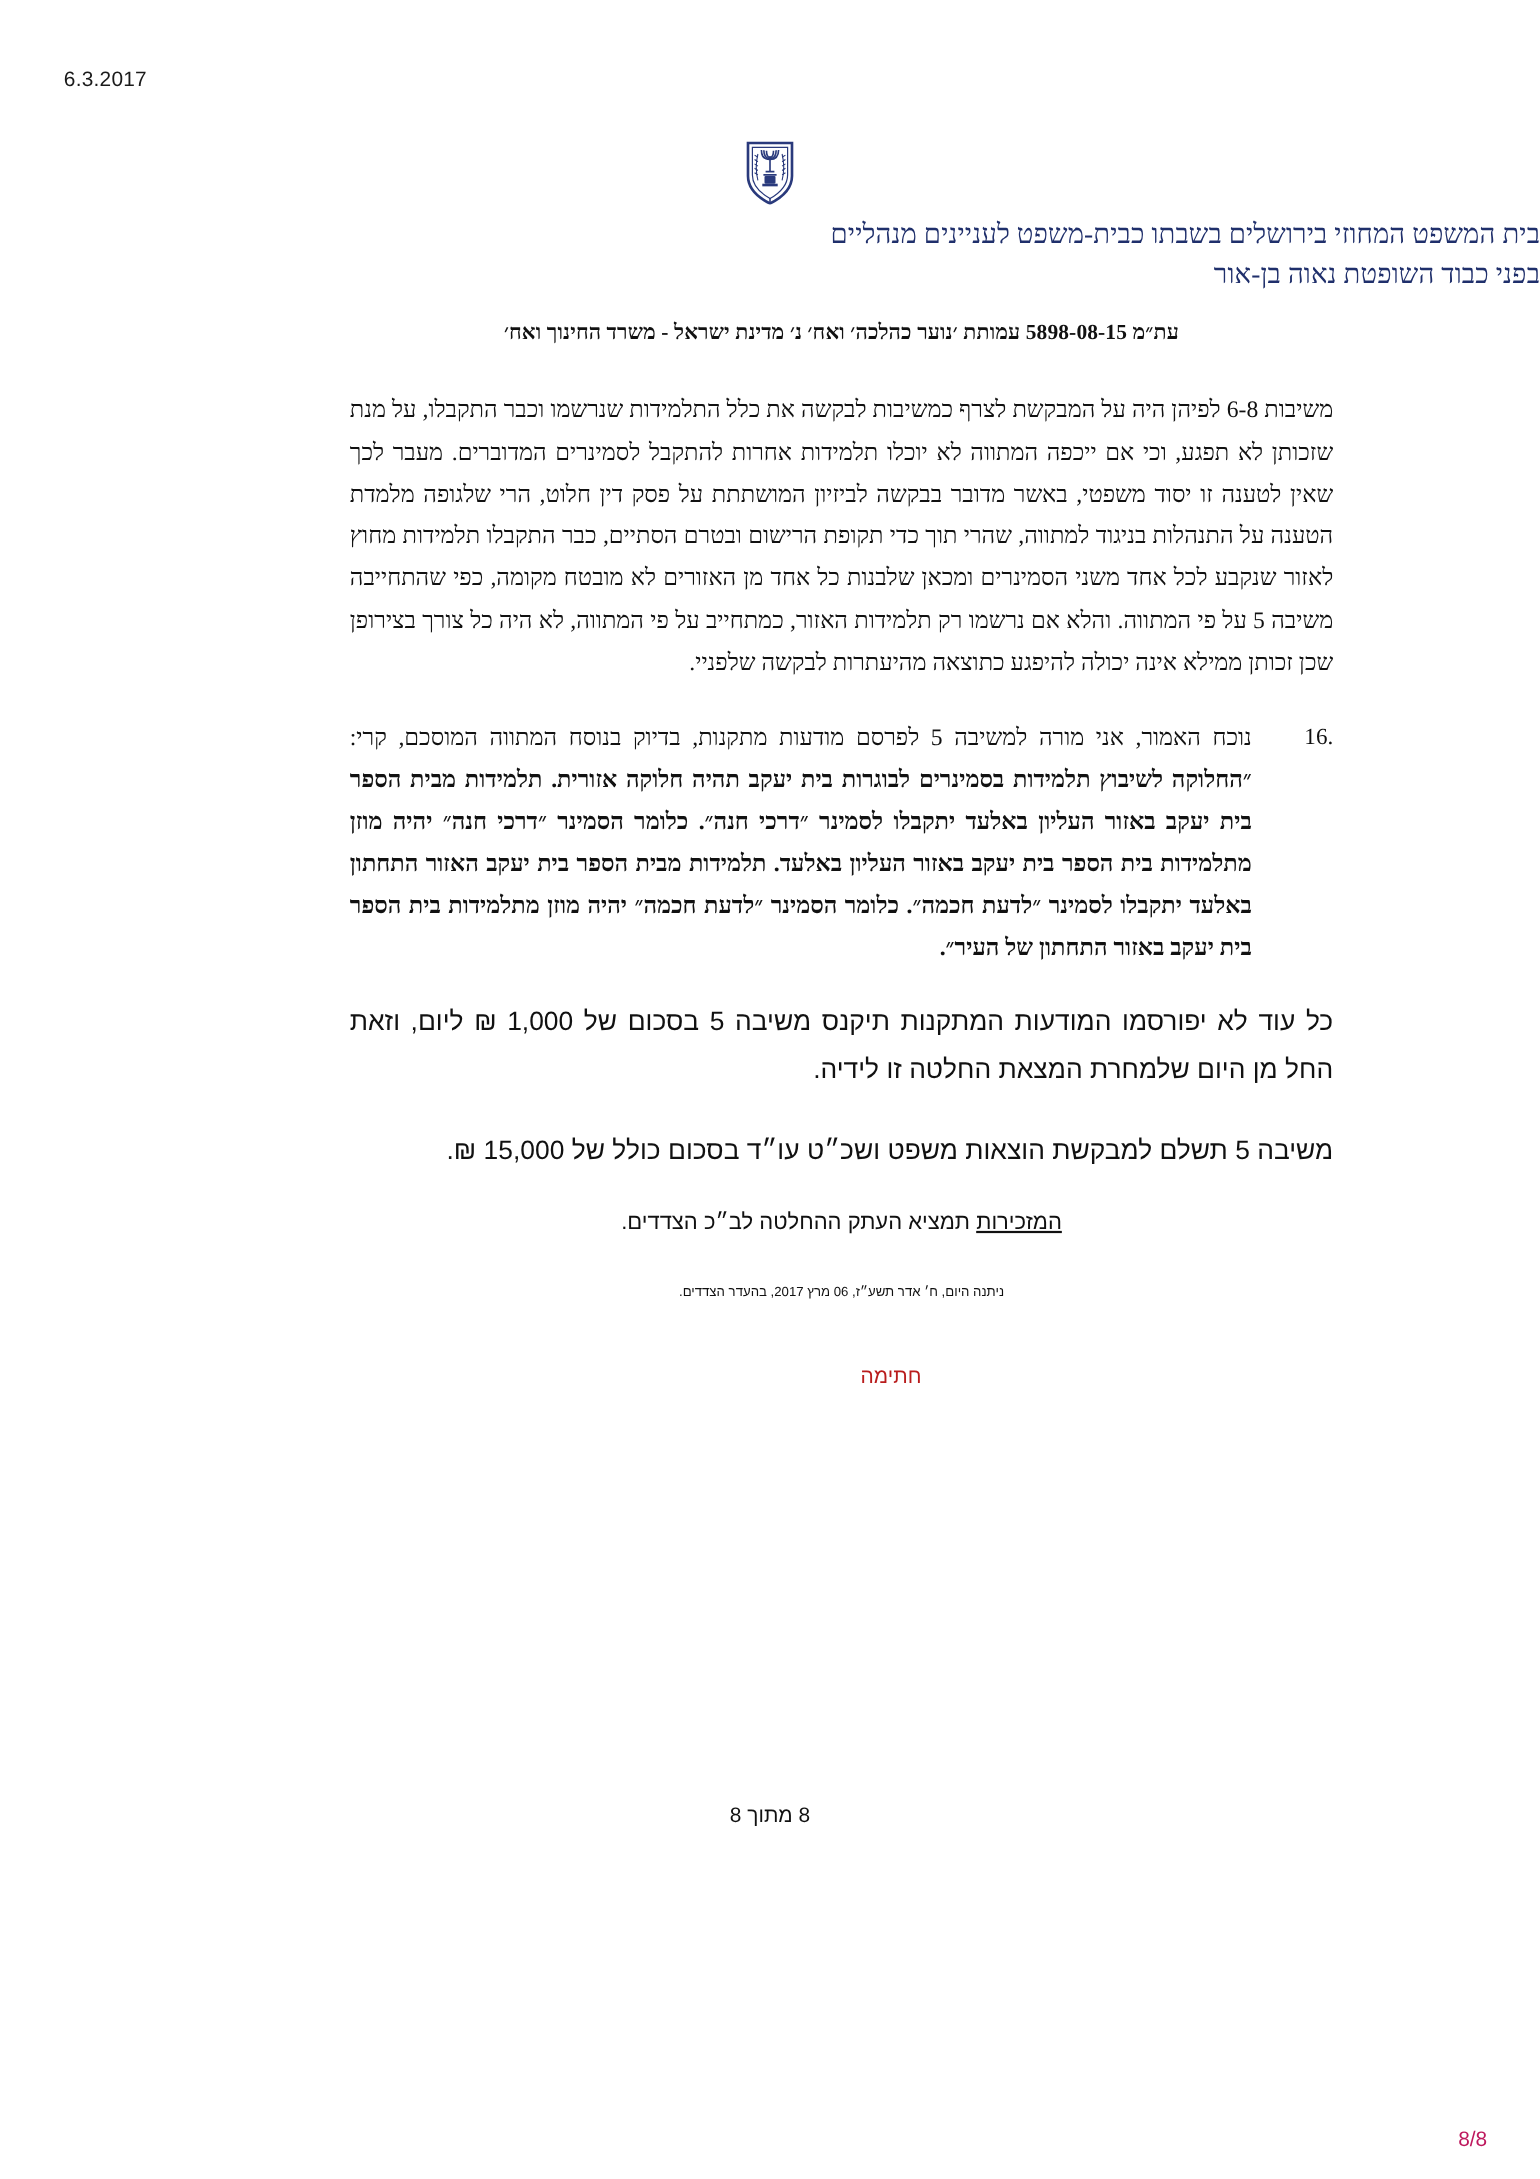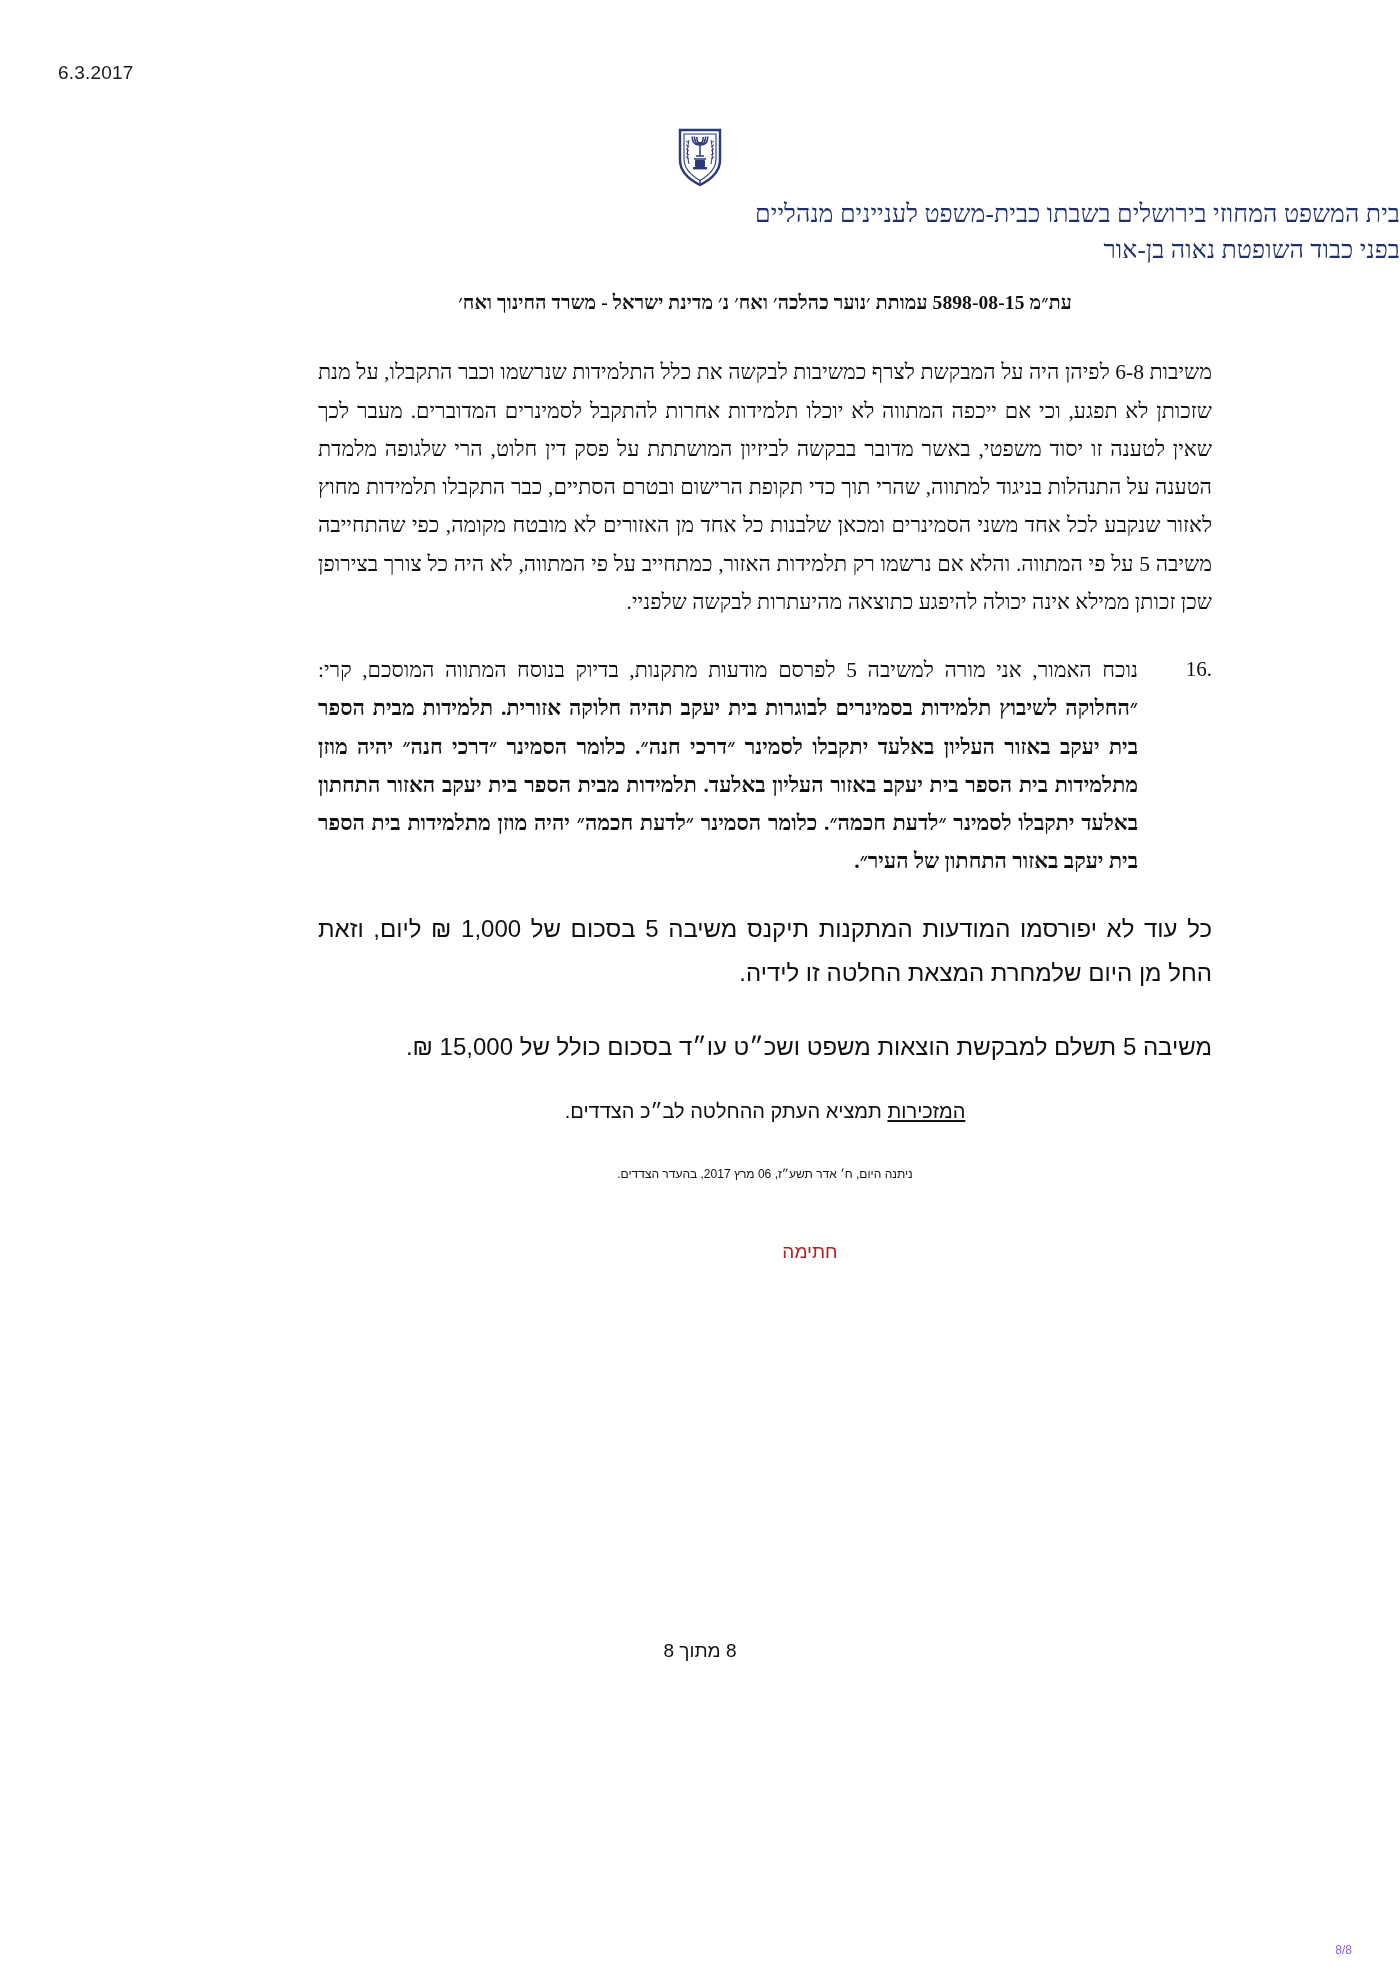--- a/index.html
+++ b/index.html
@@ -153,22 +153,22 @@
     font-family: "Liberation Sans", "DejaVu Sans", sans-serif;
     font-size: 19px;
     color: #111;
   }
 
   .footer-num {
     position: absolute;
     bottom: 24px;
     right: 48px;
     font-family: "Liberation Sans", "DejaVu Sans", sans-serif;
-    font-size: 12px;
-    color: #8b5cf6;
+    font-size: 19px;
+    color: #be185d;
     direction: ltr;
   }
 </style>
 </head>
 <body>
 
 <div class="page">
 
   <div class="stamp-date">6.3.2017</div>
 

